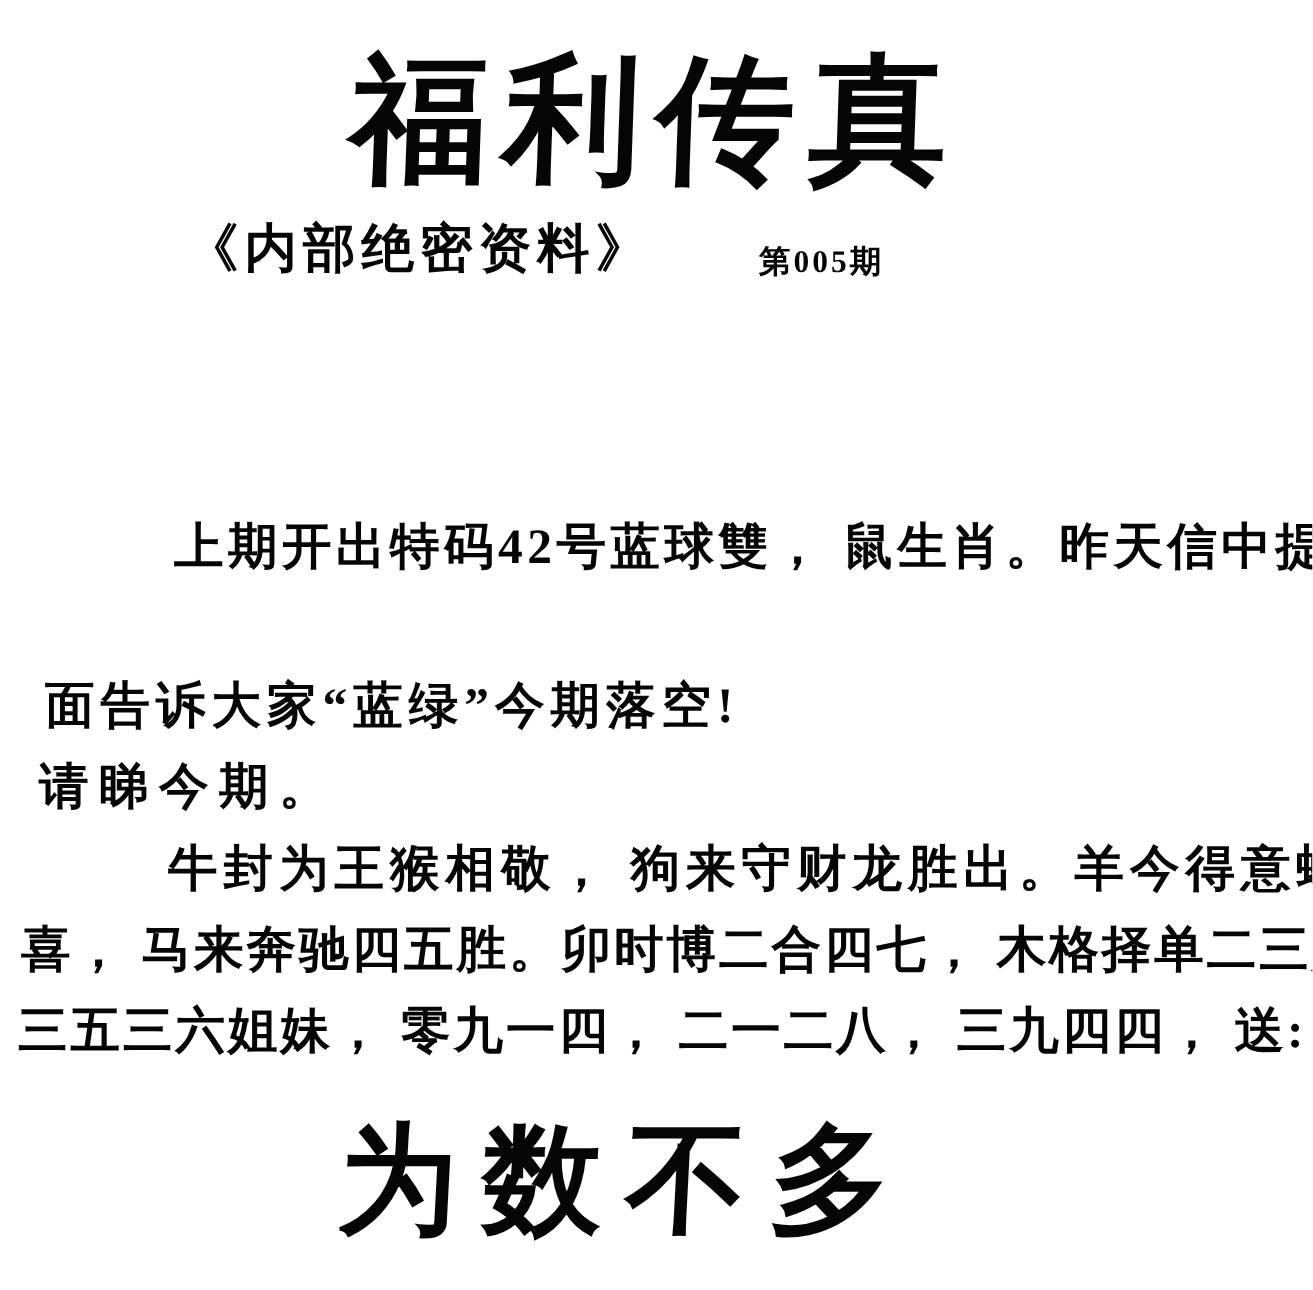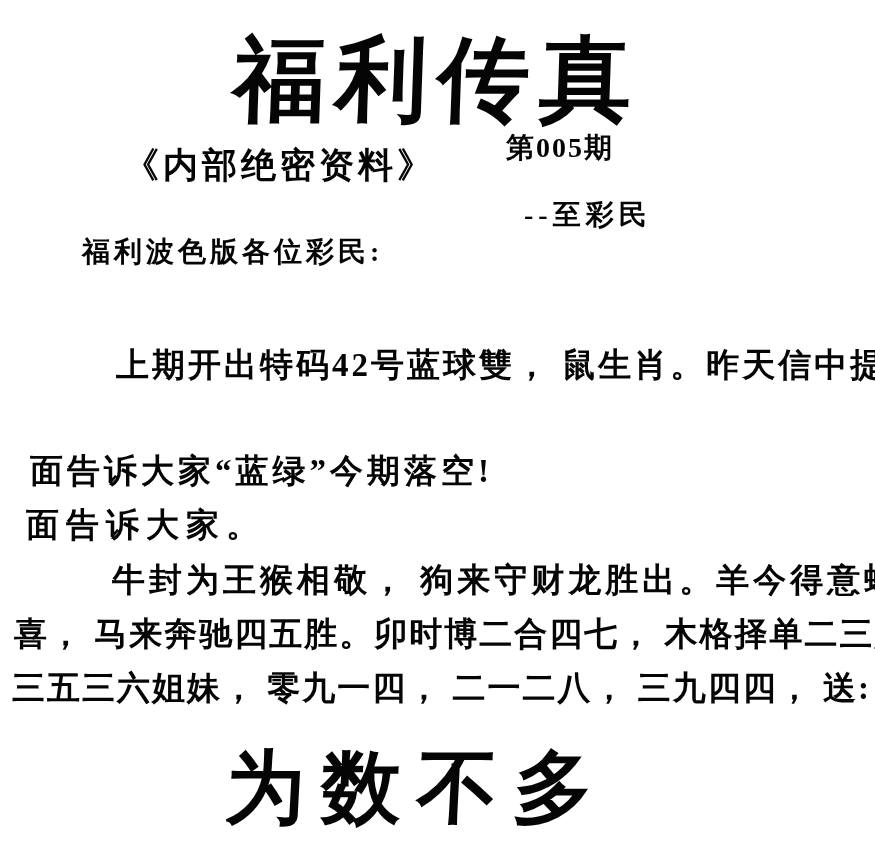--- a/index.html
+++ b/index.html
@@ -33,22 +33,22 @@
     transform: skewX(-2deg);
   }
   .hdr-source {
     left: 124px;
     top: 148px;
     font-size: 35px;
     letter-spacing: 4px;
   }
   .hdr-issue {
     left: 506px;
-    top: 134px;
-    font-size: 28px;
+    top: 164px;
+    font-size: 21px;
     letter-spacing: 2px;
   }
   .dedication {
     left: 524px;
     top: 201px;
     font-size: 28px;
     letter-spacing: 5px;
   }
   .salutation {
     left: 82px;
@@ -86,31 +86,29 @@
 <body>
 
 <div class="page">
 
   <div class="txt title">福利传真</div>
 
   <div class="txt hdr-source">《内部绝密资料》</div>
 
   <div class="txt hdr-issue">第005期</div>
 
-  <div class="txt dedication">--至彩民</div>
 
-  <div class="txt salutation">福利波色版各位彩民:</div>
 
 
   <div class="txt bl p1-l1">上期开出特码42号蓝球雙， 鼠生肖。昨天信中提供</div>
 
 
   <div class="txt bl p1-l3">面告诉大家“蓝绿”今期落空!</div>
 
-  <div class="txt bl p1-l4">面告诉大家。</div>
+  <div class="txt bl p1-l4">请睇今期。</div>
 
   <div class="txt bl p2-l1">牛封为王猴相敬， 狗来守财龙胜出。羊今得意蛇欢</div>
 
   <div class="txt bl p2-l2">喜， 马来奔驰四五胜。卯时博二合四七， 木格择单二三八。</div>
 
   <div class="txt bl p2-l3">三五三六姐妹， 零九一四， 二一二八， 三九四四， 送: 蓝绿</div>
 
   <div class="txt footer-slogan">为数不多</div>
 
 </div>

